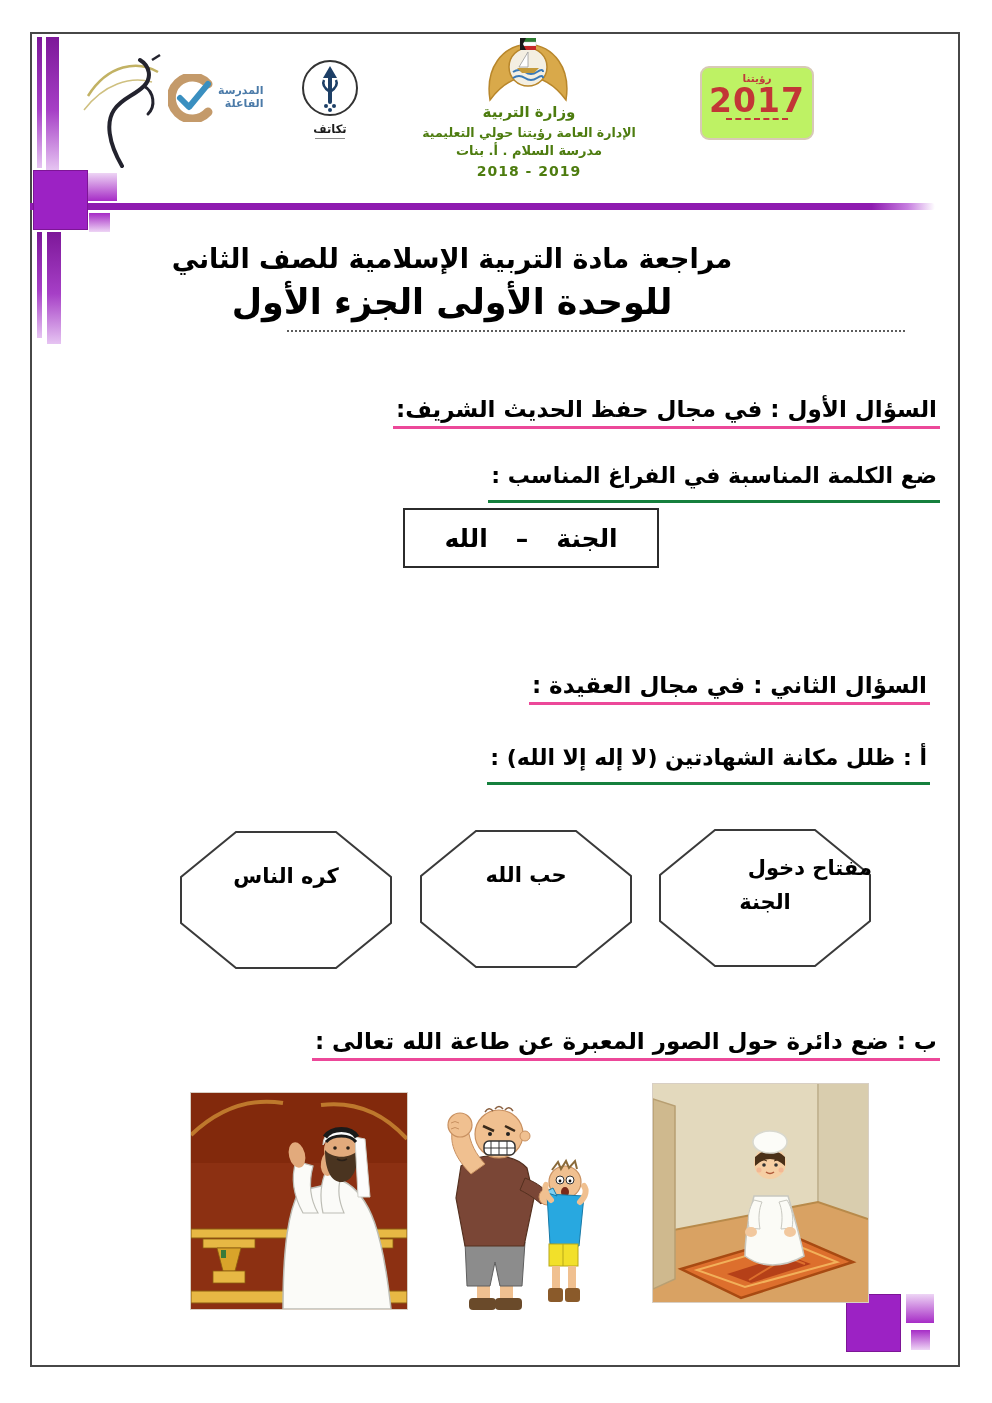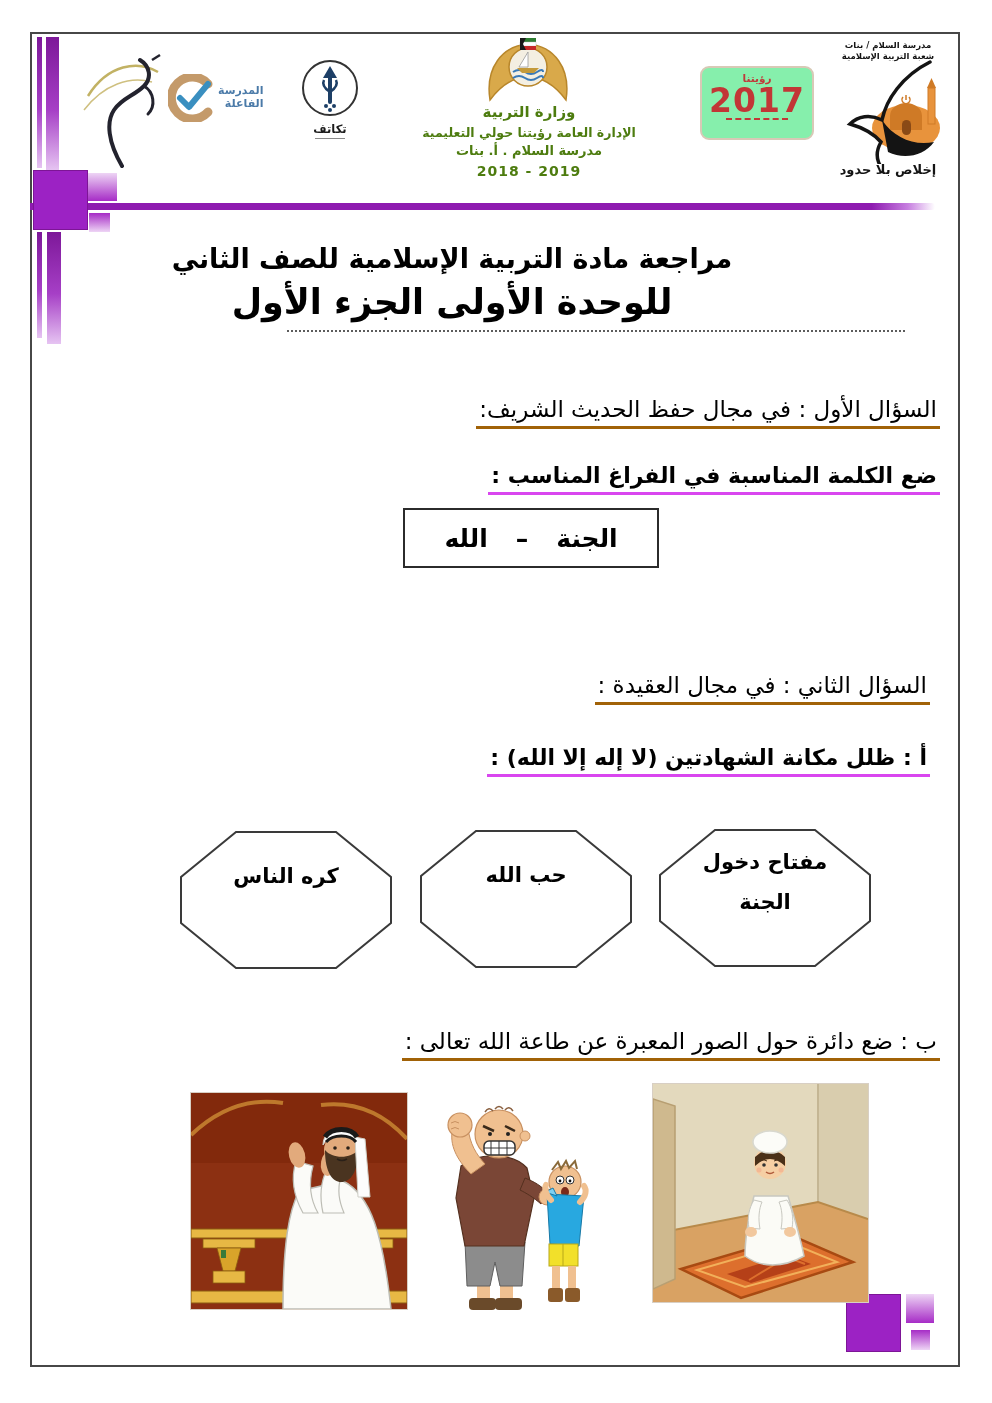--- a/index.html
+++ b/index.html
@@ -13,37 +13,37 @@
   .big-sq{background:#9c22c4;border:1px solid #7d1596;}
   .hline{height:7px;background:linear-gradient(90deg,#8e1bb0 0%,#8e1bb0 93%,#c77fe0 97%,rgba(199,127,224,0) 100%);border-radius:0 4px 4px 0;}
   .grad-down{background:linear-gradient(180deg,#eed5f5 0%,#a62cc6 100%);}
   .grad-up{background:linear-gradient(180deg,#a62cc6 0%,#eed5f5 100%);}
   
   .ministry{width:230px;text-align:center;direction:rtl;line-height:1.45;color:#4d7c0f;}
   .ministry .l1{font-size:15px;font-weight:bold;}
   .ministry .l2{font-size:12.5px;font-weight:bold;}
   .ministry .l3{font-size:13px;font-weight:bold;}
   .ministry .l4{font-size:14px;font-weight:bold;letter-spacing:1px;}
-  .vision-box{width:110px;height:70px;border:2px solid #d8c9b6;border-radius:9px;background:#86efac;text-align:center;}
+  .vision-box{width:110px;height:70px;border:2px solid #d8c9b6;border-radius:9px;background:#bef264;text-align:center;}
   .vision-label{font-size:10.5px;font-weight:bold;color:#c03a3a;letter-spacing:5px;margin-top:4px;direction:rtl;}
   .vision-year{font-size:33px;font-weight:bold;color:#c23636;line-height:1.0;letter-spacing:1px;}
   .vision-dash{width:62px;border-top:2px dashed #c23636;margin:1px auto 0 auto;}
   .dove-text{direction:rtl;text-align:center;font-weight:bold;color:#141414;}
   .logo-school-text{direction:rtl;text-align:right;font-size:11px;font-weight:bold;color:#4a7aa8;line-height:1.15;}
   .takatuf-label{font-size:11.5px;font-weight:bold;color:#1c1c1c;text-align:center;direction:rtl;}
   
   .main-title{left:0;top:243px;width:904px;text-align:center;direction:rtl;font-weight:bold;}
   .main-title .t1{font-size:27px;}
   .main-title .t2{font-size:35px;margin-top:8px;}
   .dotline{border-top:2px dotted #5c5c5c;height:0;}
   
-  .qhead{direction:rtl;white-space:nowrap;font-weight:normal;font-size:23px;
-         border-bottom:3px solid #a16207;padding:0 3px 4px 3px;}
+  .qhead{direction:rtl;white-space:nowrap;font-weight:bold;font-size:23px;
+         border-bottom:3px solid #ec4899;padding:0 3px 4px 3px;}
   .qsub{direction:rtl;white-space:nowrap;font-weight:bold;font-size:22px;
-        border-bottom:3px solid #d946ef;padding:0 3px 4px 3px;}
+        border-bottom:3px solid #15803d;padding:0 3px 12px 3px;}
   .word-box{left:403px;top:508px;width:252px;height:56px;border:2px solid #2b2b2b;
             display:flex;align-items:center;justify-content:center;direction:rtl;
             font-size:25px;font-weight:bold;gap:28px;}
   .hadith{right:87px;top:578px;direction:rtl;white-space:nowrap;font-weight:bold;font-size:19.5px;}
   
   .oct{width:214px;height:140px;}
   .oct-label{position:absolute;left:0;right:0;text-align:center;direction:rtl;
              font-weight:bold;font-size:21px;}
   .img-card{overflow:hidden;}
 </style>
@@ -120,35 +120,20 @@
     <div class="l3">مدرسة السلام . أ. بنات</div>
     <div class="l4" dir="ltr">2018 - 2019</div>
   </div>
 
   <div class="abs vision-box" style="left:700px;top:66px;">
     <div class="vision-label">رؤيتنا</div>
     <div class="vision-year">2017</div>
     <div class="vision-dash"></div>
   </div>
 
-  <div class="abs" style="left:818px;top:40px;width:140px;height:152px;">
-    <div class="dove-text" style="position:absolute;left:0;right:0;top:0;font-size:8.5px;line-height:1.3;">مدرسة السلام / بنات</div>
-    <div class="dove-text" style="position:absolute;left:0;right:0;top:11px;font-size:8.5px;">شعبة التربية الإسلامية</div>
-    <svg style="position:absolute;left:0;top:18px;" width="140" height="106" viewBox="0 0 140 106">
-      <ellipse cx="88" cy="70" rx="34" ry="23" fill="#e8933c"></ellipse>
-      <path d="M72,58 A16,13 0 0 1 104,58 L104,72 L72,72 Z" fill="#cf7a26"></path>
-      <path d="M88,42 l0,-5 m-3,2 a4,4 0 1 0 6,0" stroke="#cf7a26" stroke-width="1.5" fill="none"></path>
-      <rect x="110" y="30" width="7" height="36" fill="#e8933c" stroke="#cf7a26" stroke-width="1"></rect>
-      <path d="M109,30 L118,30 L113.5,20 Z" fill="#cf7a26"></path>
-      <rect x="84" y="62" width="9" height="15" rx="4.5" fill="#8a4a16"></rect>
-      <path d="M112,4 C84,18 68,42 64,62 C52,56 40,58 32,66 C46,70 56,76 63,84 C55,98 60,112 76,118" stroke="#141414" stroke-width="3.5" fill="none" stroke-linecap="round"></path>
-      <path d="M64,62 C76,80 96,88 116,84 C106,98 86,102 70,94 Z" fill="#141414"></path>
-    </svg>
-    <div class="dove-text" style="position:absolute;left:0;right:0;top:122px;font-size:13px;">إخلاص بلا حدود</div>
-  </div>
 
   <div class="abs main-title">
     <div class="t1">مراجعة مادة التربية الإسلامية للصف الثاني</div>
     <div class="t2">للوحدة الأولى الجزء الأول</div>
   </div>
   <div class="abs dotline" style="left:287px;top:330px;width:618px;"></div>
 
   <div class="abs qhead" style="right:52px;top:396px;">السؤال الأول : في مجال حفظ الحديث الشريف:</div>
   <div class="abs qsub" style="right:52px;top:463px;">ضع الكلمة المناسبة في الفراغ المناسب :</div>
 
@@ -159,21 +144,21 @@
   </div>
 
 
   <div class="abs qhead" style="right:62px;top:672px;">السؤال الثاني : في مجال العقيدة :</div>
   <div class="abs qsub" style="right:62px;top:745px;">أ : ظلل مكانة الشهادتين (لا إله إلا الله) :</div>
 
   <div class="abs oct" style="left:658px;top:828px;">
     <svg width="214" height="140" viewBox="0 0 214 140">
       <polygon points="57,2 157,2 212,47 212,93 157,138 57,138 2,93 2,47" fill="#ffffff" stroke="#3a3a3a" stroke-width="2"></polygon>
     </svg>
-    <div class="oct-label" style="top:22px;">مفتاح دخول</div>
+    <div class="oct-label" style="top:28px;text-align:right;">مفتاح دخول</div>
     <div class="oct-label" style="top:62px;">الجنة</div>
   </div>
 
   <div class="abs oct" style="left:419px;top:829px;">
     <svg width="214" height="140" viewBox="0 0 214 140">
       <polygon points="57,2 157,2 212,47 212,93 157,138 57,138 2,93 2,47" fill="#ffffff" stroke="#3a3a3a" stroke-width="2"></polygon>
     </svg>
     <div class="oct-label" style="top:34px;">حب الله</div>
   </div>
 

